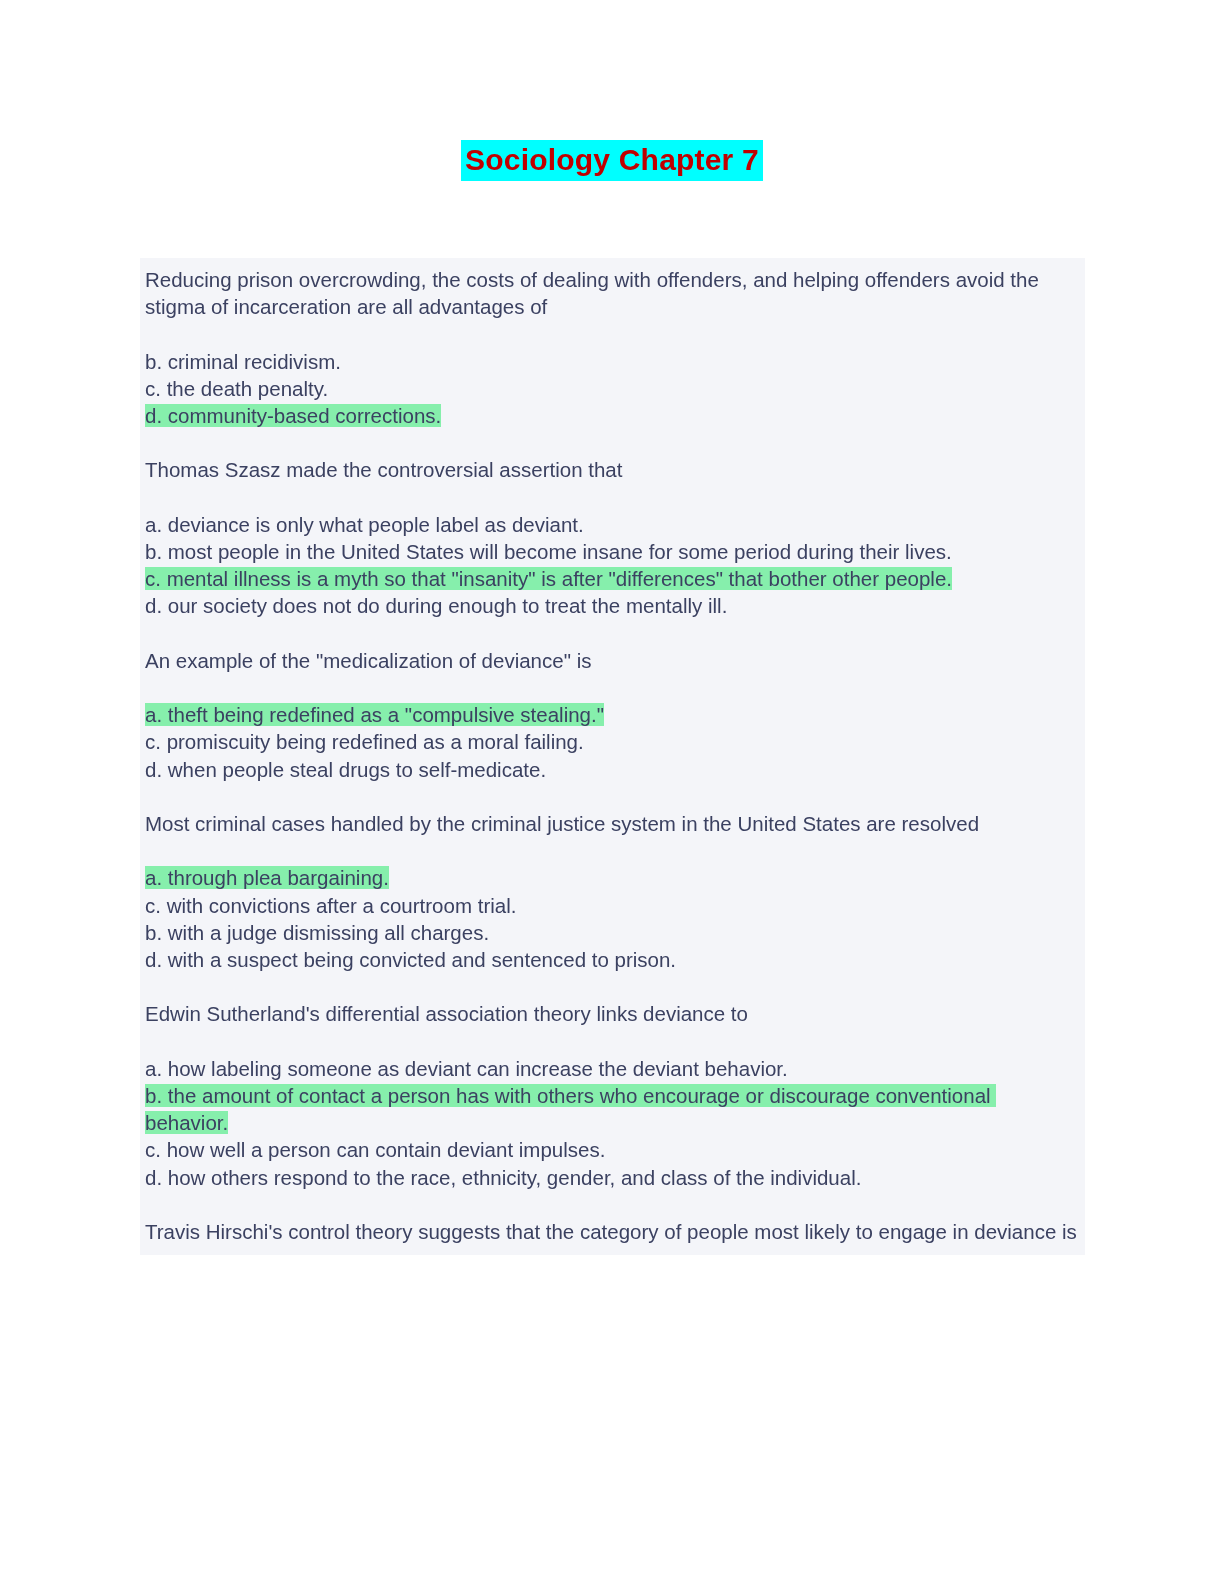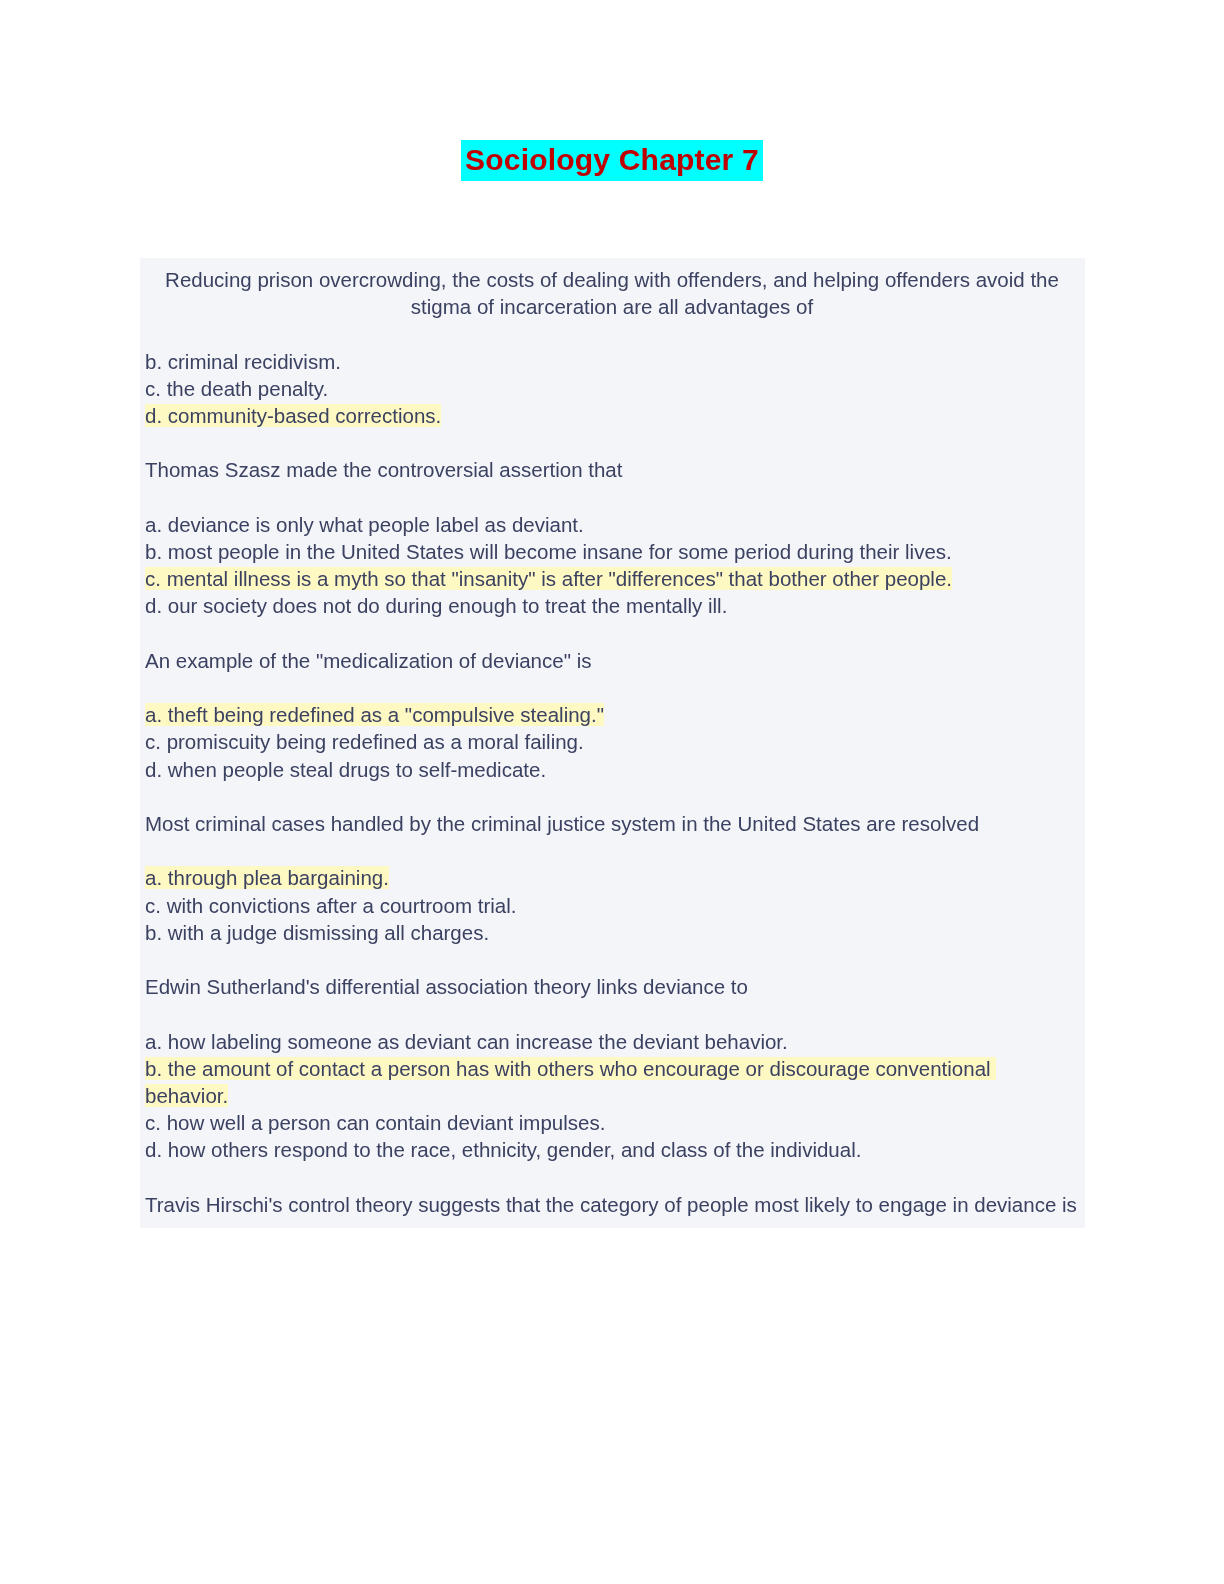--- a/index.html
+++ b/index.html
@@ -60,32 +60,31 @@
     font-size: 20.5px;
     line-height: 27.2px;
     color: #3b4161;
     white-space: pre-wrap;
     word-wrap: break-word;
     padding-left: 5px;
     padding-right: 6px;
   }
   .line.first-line {
     padding-top: 8px;
-    text-align: center;
   }
 
   .blank-line {
     height: 27.2px;
     font-size: 20.5px;
     line-height: 27.2px;
   }
 
   
   .hl {
-    background: #fef9c3;
+    background: #86efac;
     box-decoration-break: clone;
     -webkit-box-decoration-break: clone;
   }
 
   .spacer-bottom { height: 10px; }
 </style>
 </head>
 <body>
 
 <div class="page">
@@ -120,20 +119,21 @@
           <div class="line">c. promiscuity being redefined as a moral failing.</div>
           <div class="line">d. when people steal drugs to self-medicate.</div>
         </div>
         <div class="blank-line">&nbsp;</div>
         <div class="qa-group">
           <div class="line">Most criminal cases handled by the criminal justice system in the United States are resolved</div>
           <div class="blank-line">&nbsp;</div>
           <div class="line"><span class="hl">a. through plea bargaining.</span></div>
           <div class="line">c. with convictions after a courtroom trial.</div>
           <div class="line">b. with a judge dismissing all charges.</div>
+          <div class="line">d. with a suspect being convicted and sentenced to prison.</div>
         </div>
         <div class="blank-line">&nbsp;</div>
         <div class="qa-group">
           <div class="line">Edwin Sutherland's differential association theory links deviance to</div>
           <div class="blank-line">&nbsp;</div>
           <div class="line">a. how labeling someone as deviant can increase the deviant behavior.</div>
           <div class="line"><span class="hl">b. the amount of contact a person has with others who encourage or discourage conventional behavior.</span></div>
           <div class="line">c. how well a person can contain deviant impulses.</div>
           <div class="line">d. how others respond to the race, ethnicity, gender, and class of the individual.</div>
         </div>

